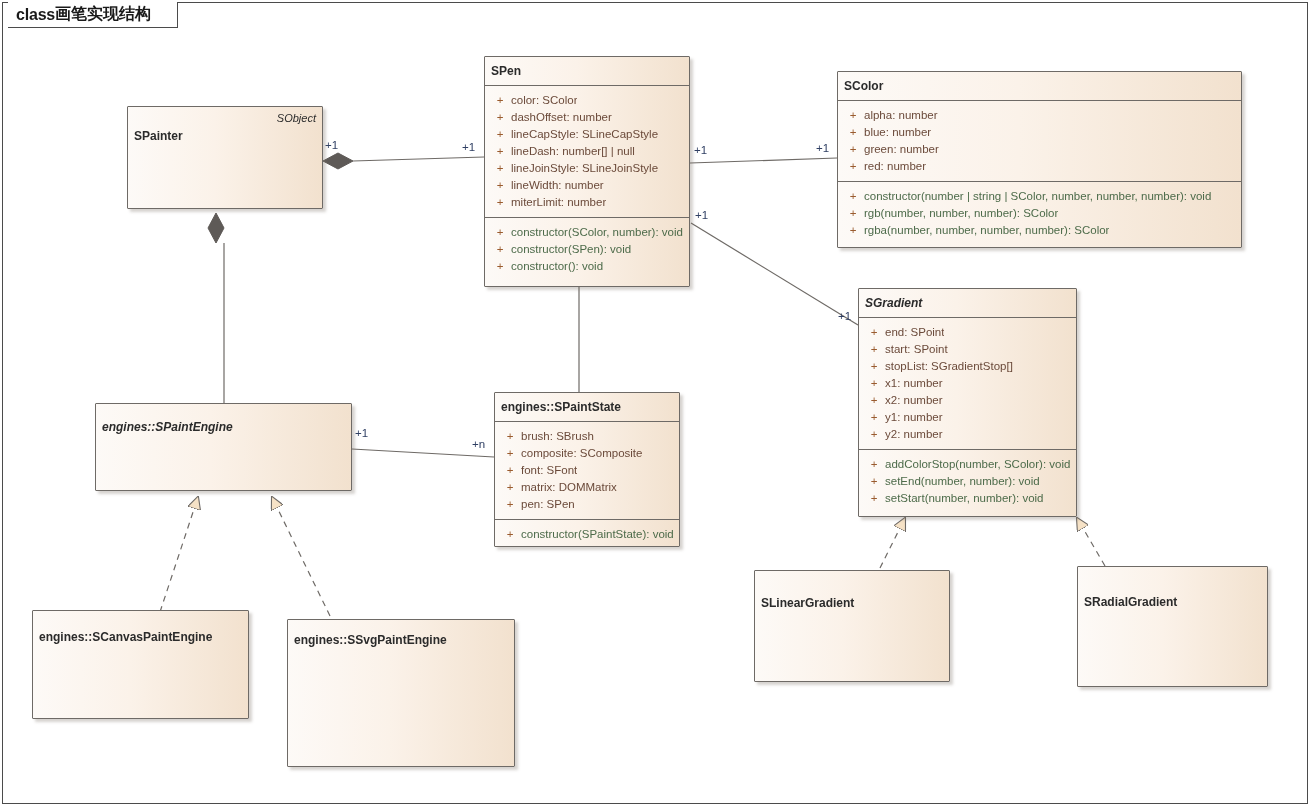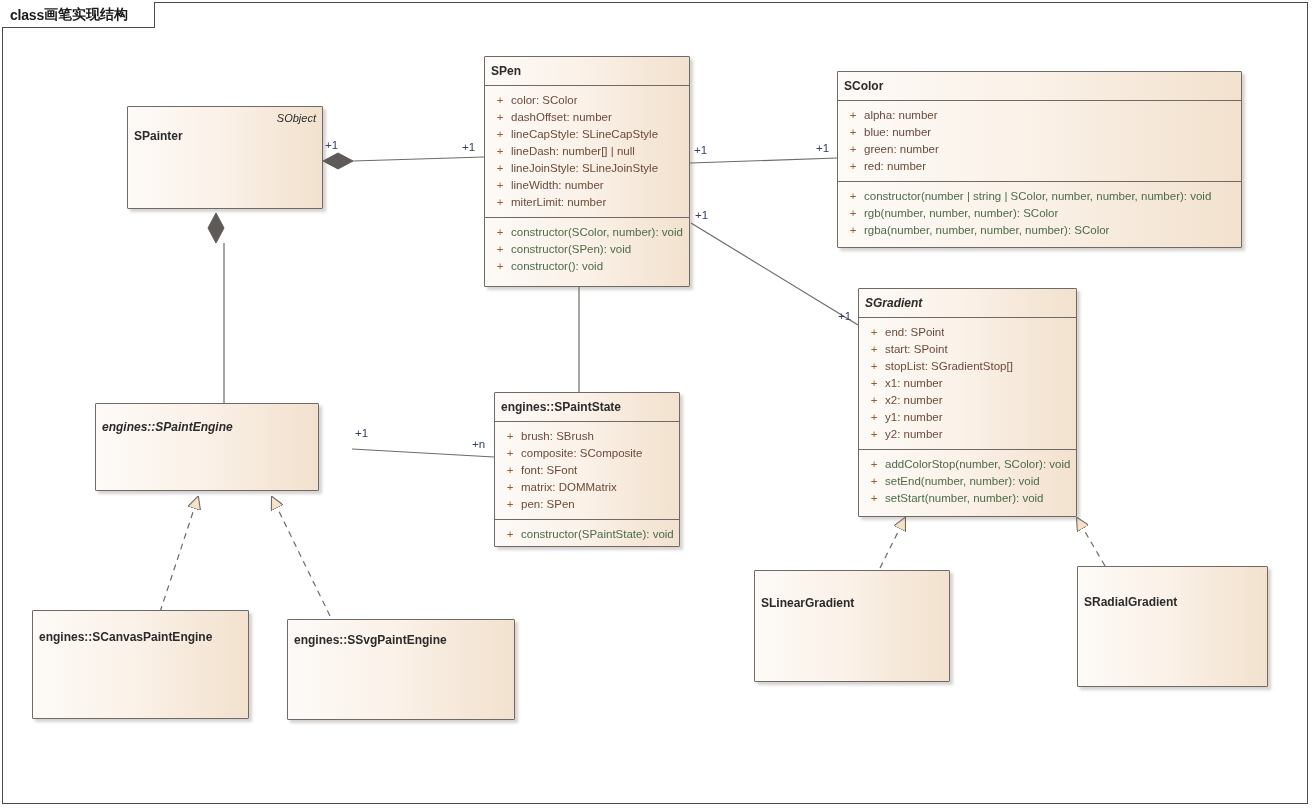--- a/index.html
+++ b/index.html
@@ -23,32 +23,32 @@
     left: 2px;
     top: 2px;
     width: 1306px;
     height: 802px;
     border: 1px solid #4b4b4b;
     box-sizing: border-box;
     pointer-events: none;
   }
   #frame-tab {
     position: absolute;
-    left: 2px;
+    left: 8px;
     top: 2px;
     height: 26px;
     padding: 0 26px 0 8px;
     border: 1px solid #4b4b4b;
     border-top: none;
     border-left: none;
     box-sizing: border-box;
     background: #ffffff;
     display: flex;
     align-items: center;
-    font-size: 14px;
+    font-size: 16px;
     font-weight: bold;
     color: #1a1a1a;
     white-space: nowrap;
   }
   #frame-tab::after {
     content: "";
     position: absolute;
     right: -1px;
     top: -1px;
     width: 28px;
@@ -343,21 +343,21 @@
           <span class="vis">+</span>
           <span class="mname">setEnd(number, number): void</span>
         </div>
       <div class="member op">
           <span class="vis">+</span>
           <span class="mname">setStart(number, number): void</span>
         </div>
     </div>
   </div>
 
-  <div class="cls" style="left:95px; top:403px; width:224px; height:88px;">
+  <div class="cls" style="left:95px; top:403px; width:257px; height:88px;">
     <div class="cls-head italic" style="padding-top:16px;">
       <span>engines::SPaintEngine</span>
     </div>
   </div>
 
   <div class="cls sectioned" style="left:494px; top:392px; width:186px; height:155px;">
     <div class="cls-head">
       <span>engines::SPaintState</span>
     </div>
     <div class="cls-section">
@@ -389,21 +389,21 @@
         </div>
     </div>
   </div>
 
   <div class="cls" style="left:32px; top:610px; width:217px; height:109px;">
     <div class="cls-head" style="padding-top:19px;">
       <span>engines::SCanvasPaintEngine</span>
     </div>
   </div>
 
-  <div class="cls" style="left:287px; top:619px; width:228px; height:101px;">
+  <div class="cls" style="left:287px; top:619px; width:228px; height:148px;">
     <div class="cls-head" style="padding-top:13px;">
       <span>engines::SSvgPaintEngine</span>
     </div>
   </div>
 
   <div class="cls" style="left:754px; top:570px; width:196px; height:112px;">
     <div class="cls-head" style="padding-top:25px;">
       <span>SLinearGradient</span>
     </div>
   </div>

